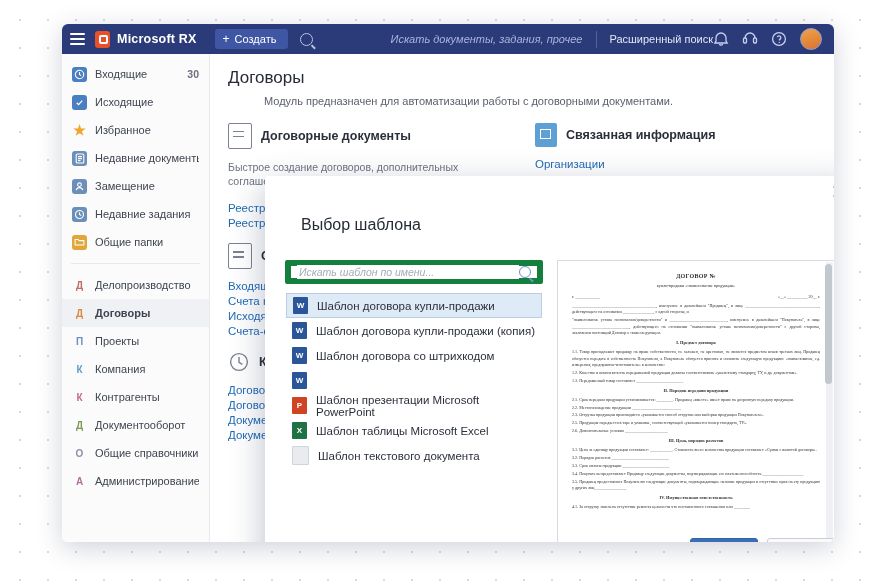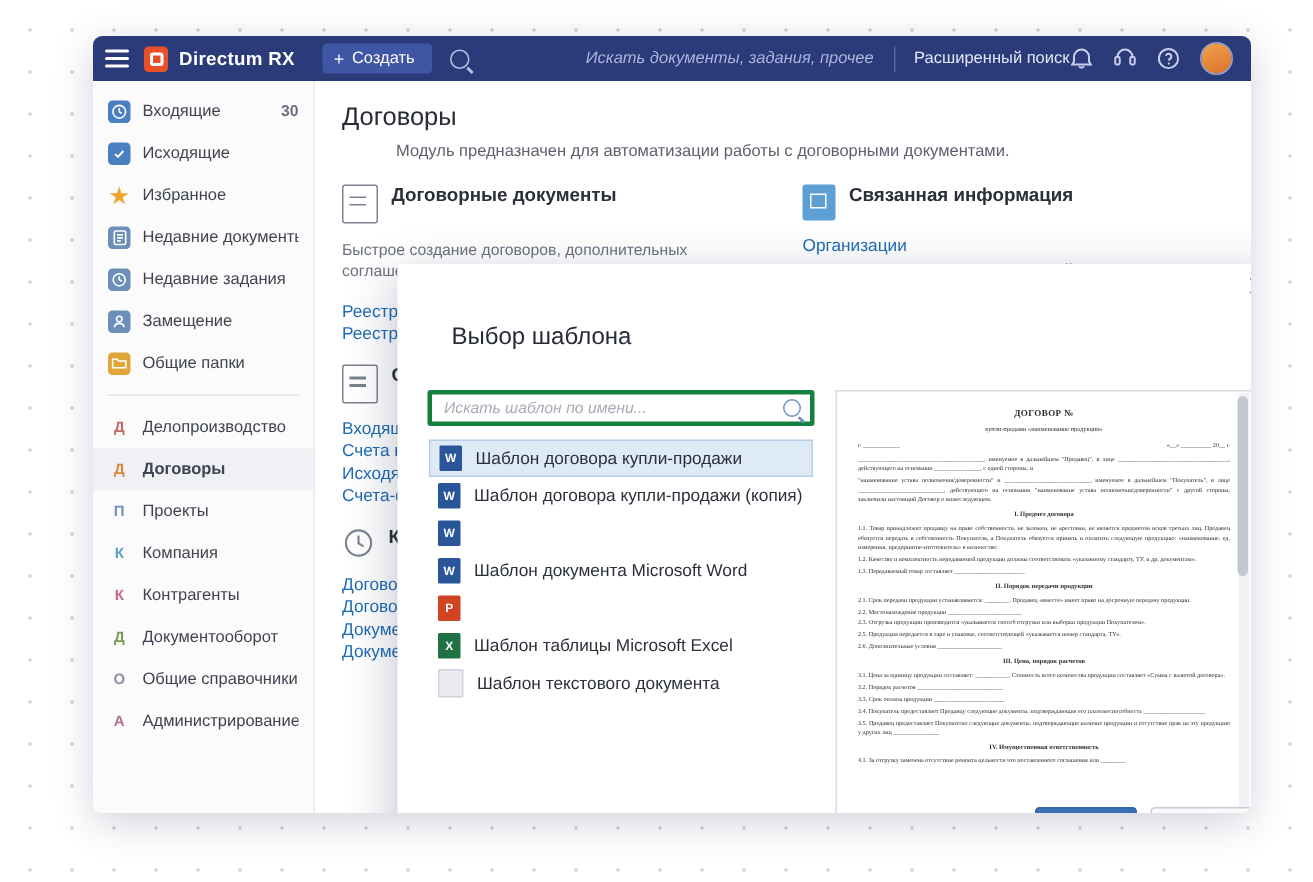--- a/index.html
+++ b/index.html
@@ -272,21 +272,21 @@
     margin-bottom: 16px;
     padding-left: 36px;
   }
   .cols {
     display: flex;
     gap: 26px;
   }
   .col { flex: 1; }
   .card-head {
     display: flex;
-    align-items: flex-start;
+    align-items: center;
     gap: 9px;
     margin-bottom: 11px;
   }
   .card-head h3 {
     font-size: 12.5px;
     font-weight: bold;
     color: #2a2f3a;
     margin: 0;
   }
   .ci {
@@ -353,21 +353,21 @@
     display: flex;
     padding: 0 20px;
     gap: 14px;
     height: 318px;
     box-sizing: border-box;
   }
   .tpl-col { width: 258px; flex: none; }
   .tpl-search {
     display: flex;
     align-items: center;
-    border: 3px solid #15803d;
+    border: 6px solid #15803d;
     border-radius: 2px;
     height: 24px;
     padding: 0 6px;
     background: #fff;
     box-sizing: border-box;
   }
   .tpl-search input {
     flex: 1;
     border: none;
     outline: none;
@@ -508,21 +508,21 @@
 
 <div class="app-window">
 
   <div class="topbar">
     <div class="hamburger">
       <span></span>
         <span></span>
         <span></span>
     </div>
     <div class="brand-logo"></div>
-    <div class="brand-name">Directum RX</div>
+    <div class="brand-name">Microsoft RX</div>
     <button class="create-btn">
       <span class="plus-ic">+</span>
       <span>Создать</span>
     </button>
     <div class="search-wrap">
       <div class="search-ic"></div>
       <input class="search-input" type="text" placeholder="Искать документы, задания, прочее" style="">
       <div class="divider-v"></div>
       <span class="adv-search">Расширенный поиск</span>
     </div>
@@ -586,35 +586,35 @@
               <rect x="1.2" y="1" width="7.6" height="9" rx="1"></rect>
               <path d="M3 3.6h4M3 5.6h4M3 7.6h2.5"></path>
             </svg>
         </span>
         <span class="label">Недавние документы</span>
       </div>
 
       <div class="side-item">
         <span class="side-ic" style="background:#6b8fb8;">
           <svg width="11" height="11" viewBox="0 0 12 12" fill="none" stroke="#fff" stroke-width="1.2">
+              <circle cx="6" cy="4" r="2"></circle>
+              <path d="M2.4 10c.5-2 2-2.8 3.6-2.8S9.1 8 9.6 10"></path>
+            </svg>
+        </span>
+        <span class="label">Замещение</span>
+      </div>
+
+      <div class="side-item">
+        <span class="side-ic" style="background:#6b8fb8;">
+          <svg width="11" height="11" viewBox="0 0 12 12" fill="none" stroke="#fff" stroke-width="1.2">
               <circle cx="6" cy="6" r="4.4"></circle>
               <path d="M6 3.5V6l2 1.1"></path>
             </svg>
         </span>
         <span class="label">Недавние задания</span>
-      </div>
-
-      <div class="side-item">
-        <span class="side-ic" style="background:#6b8fb8;">
-          <svg width="11" height="11" viewBox="0 0 12 12" fill="none" stroke="#fff" stroke-width="1.2">
-              <circle cx="6" cy="4" r="2"></circle>
-              <path d="M2.4 10c.5-2 2-2.8 3.6-2.8S9.1 8 9.6 10"></path>
-            </svg>
-        </span>
-        <span class="label">Замещение</span>
       </div>
 
       <div class="side-item">
         <span class="side-ic" style="background:#e0a63a;">
           <svg width="11" height="10" viewBox="0 0 12 10" fill="none" stroke="#fff" stroke-width="1.1">
               <path d="M1.2 8.4V2.2h3.3l1 1.3h5.3v4.9z"></path>
             </svg>
         </span>
         <span class="label">Общие папки</span>
       </div>
@@ -735,27 +735,28 @@
           <div class="tpl-item selected">
             <span class="ft word">W</span>
             <span>Шаблон договора купли-продажи</span>
           </div>
           <div class="tpl-item">
             <span class="ft word">W</span>
             <span>Шаблон договора купли-продажи (копия)</span>
           </div>
           <div class="tpl-item">
             <span class="ft word">W</span>
+            <span>Шаблон договора со штрихкодом</span>
           </div>
           <div class="tpl-item">
             <span class="ft word">W</span>
-            <span>Шаблон документа Microsoft Word</span>
           </div>
           <div class="tpl-item">
             <span class="ft ppt">P</span>
+            <span>Шаблон презентации Microsoft PowerPoint</span>
           </div>
           <div class="tpl-item">
             <span class="ft xls">X</span>
             <span>Шаблон таблицы Microsoft Excel</span>
           </div>
           <div class="tpl-item">
             <span class="ft txt"></span>
             <span>Шаблон текстового документа</span>
           </div>
         </div>

